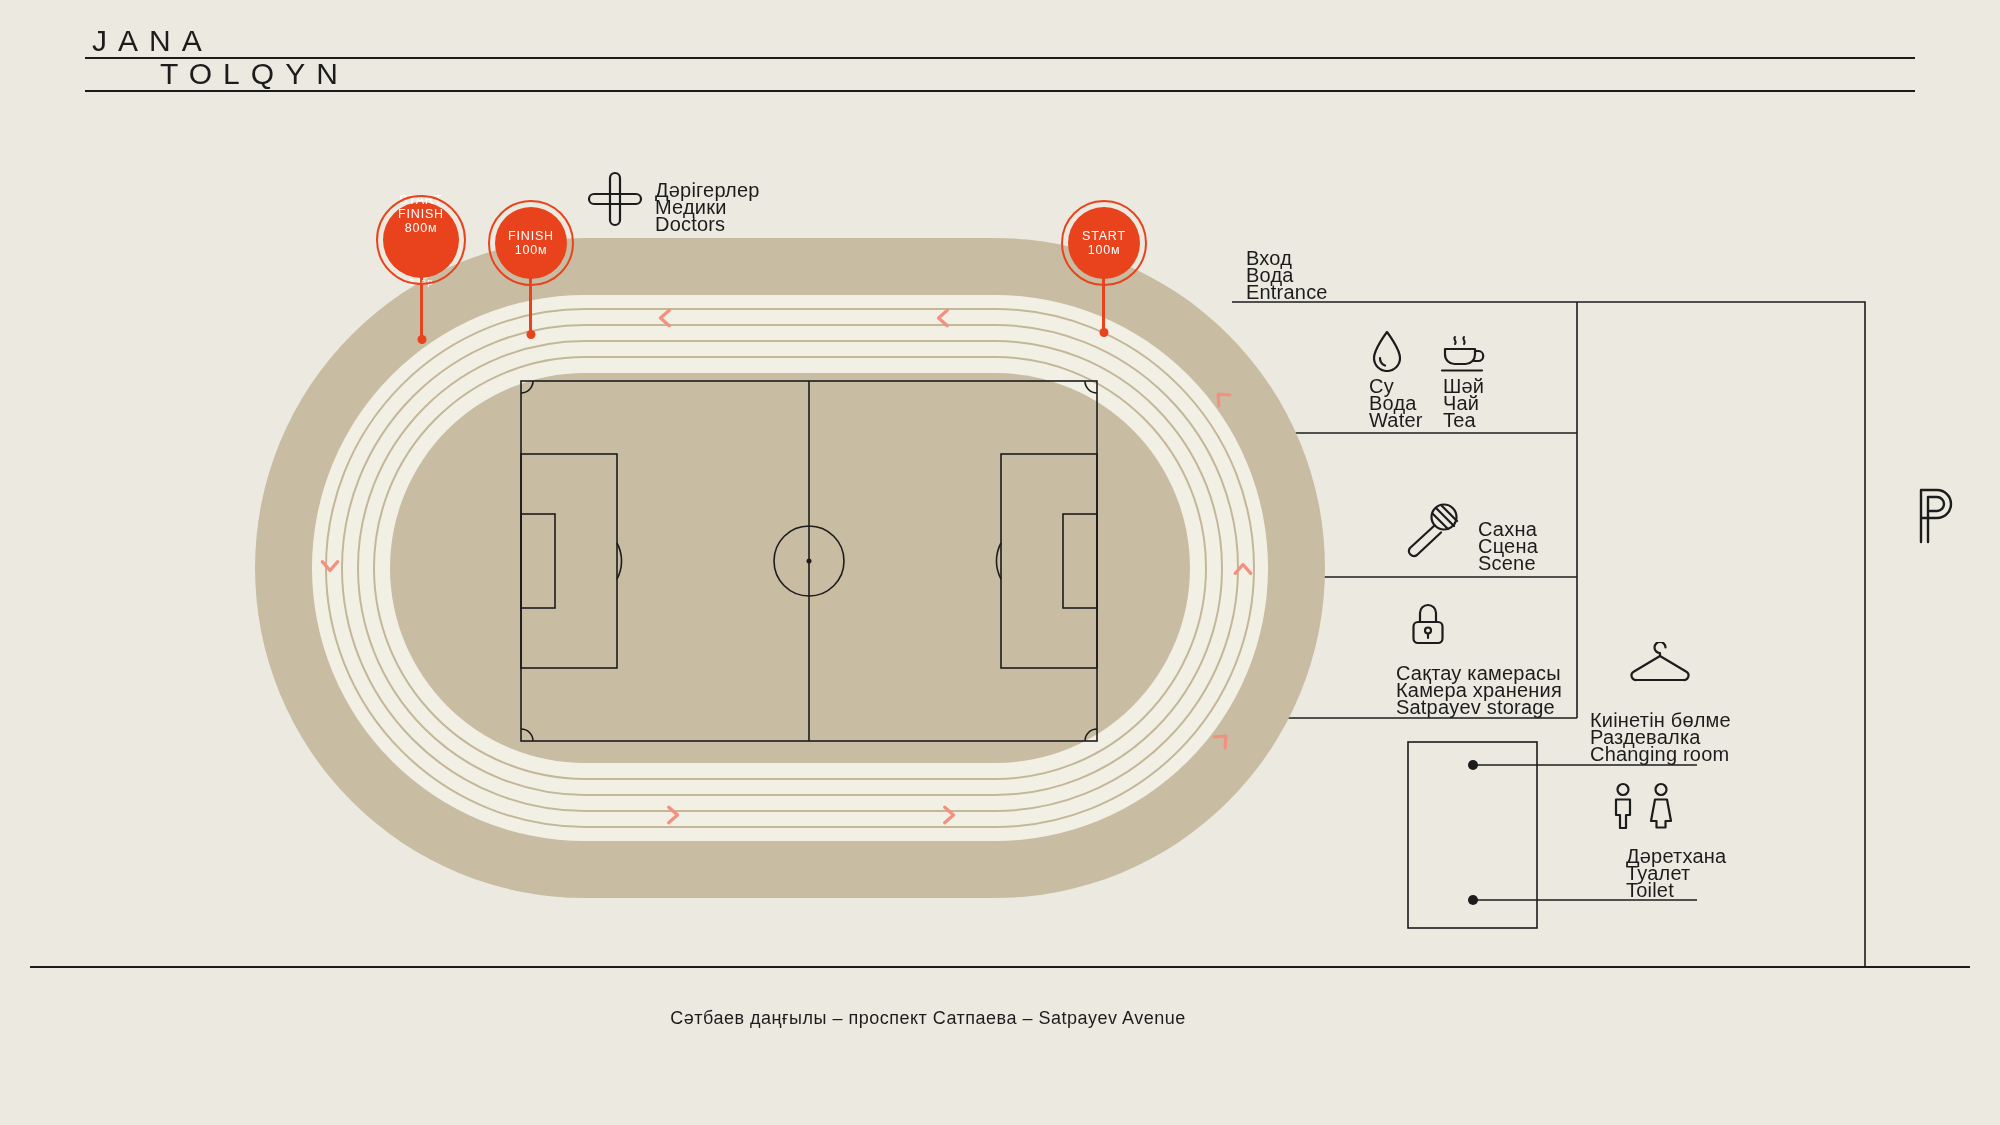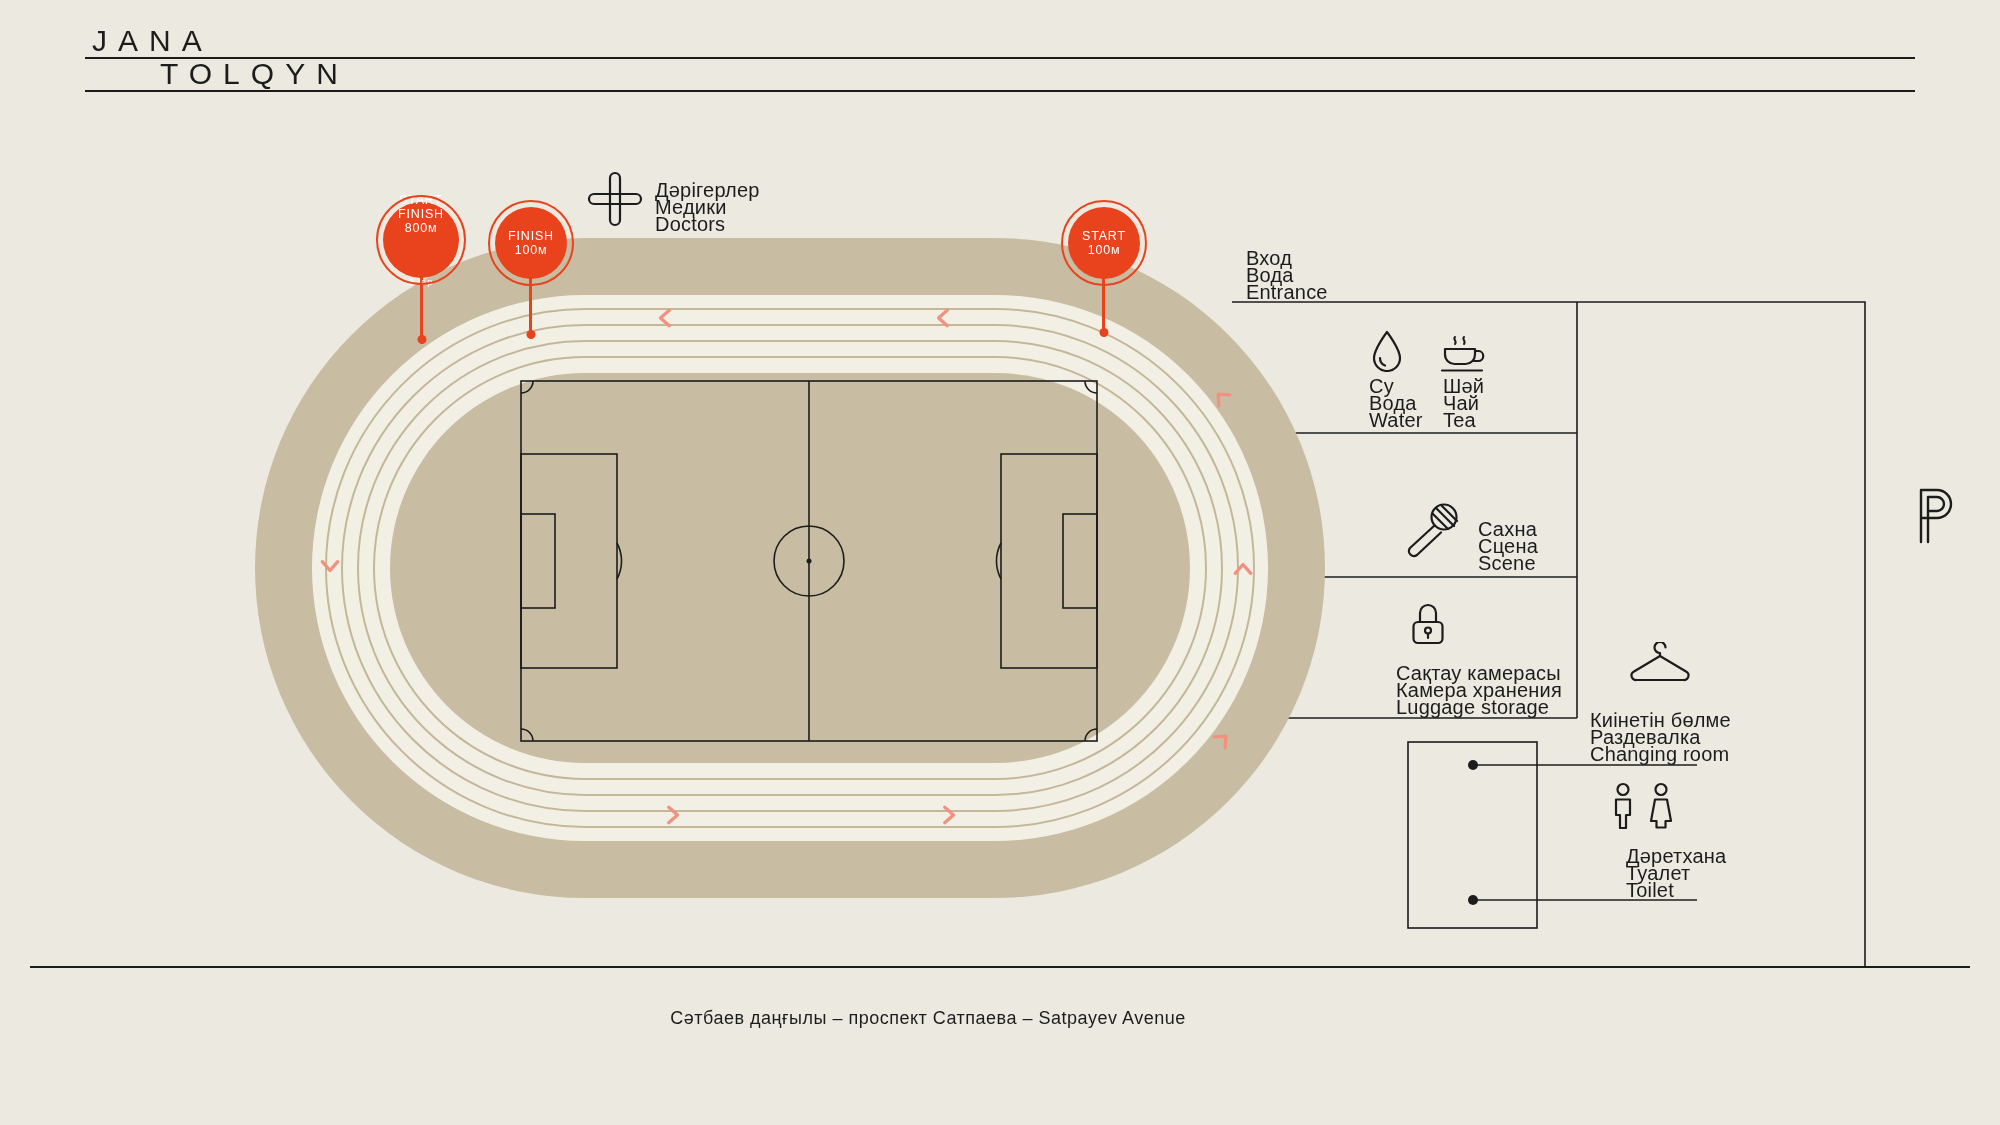--- a/index.html
+++ b/index.html
@@ -206,21 +206,21 @@
 
   <svg class="abs icon" style="left:1406px;top:596px" width="44" height="54" viewBox="0 0 44 54">
     <path d="M14,26 V17 a8,8 0 0 1 16,0 v9"></path>
     <rect x="7.5" y="26" width="29" height="21" rx="4.5"></rect>
     <circle cx="22" cy="34.5" r="3"></circle>
     <path d="M22,37.5 V42"></path>
   </svg>
   <div class="lbl" style="left:1396px;top:665px">
     <div>Сақтау камерасы</div>
     <div>Камера хранения</div>
-    <div>Luggage storage</div>
+    <div>Satpayev storage</div>
   </div>
 
   <svg class="abs icon" style="left:1628px;top:642px" width="64" height="46" viewBox="0 0 64 46">
     <path d="M32,14 V11 A5.5,5.5 0 1 1 37.5,5.5"></path>
     <path d="M32,14 L6,29.5 A4.5,4.5 0 0 0 8.5,38 H55.5 A4.5,4.5 0 0 0 58,29.5 Z"></path>
   </svg>
   <div class="lbl" style="left:1590px;top:712px">
     <div>Киінетін бөлме</div>
     <div>Раздевалка</div>
     <div>Changing room</div>

